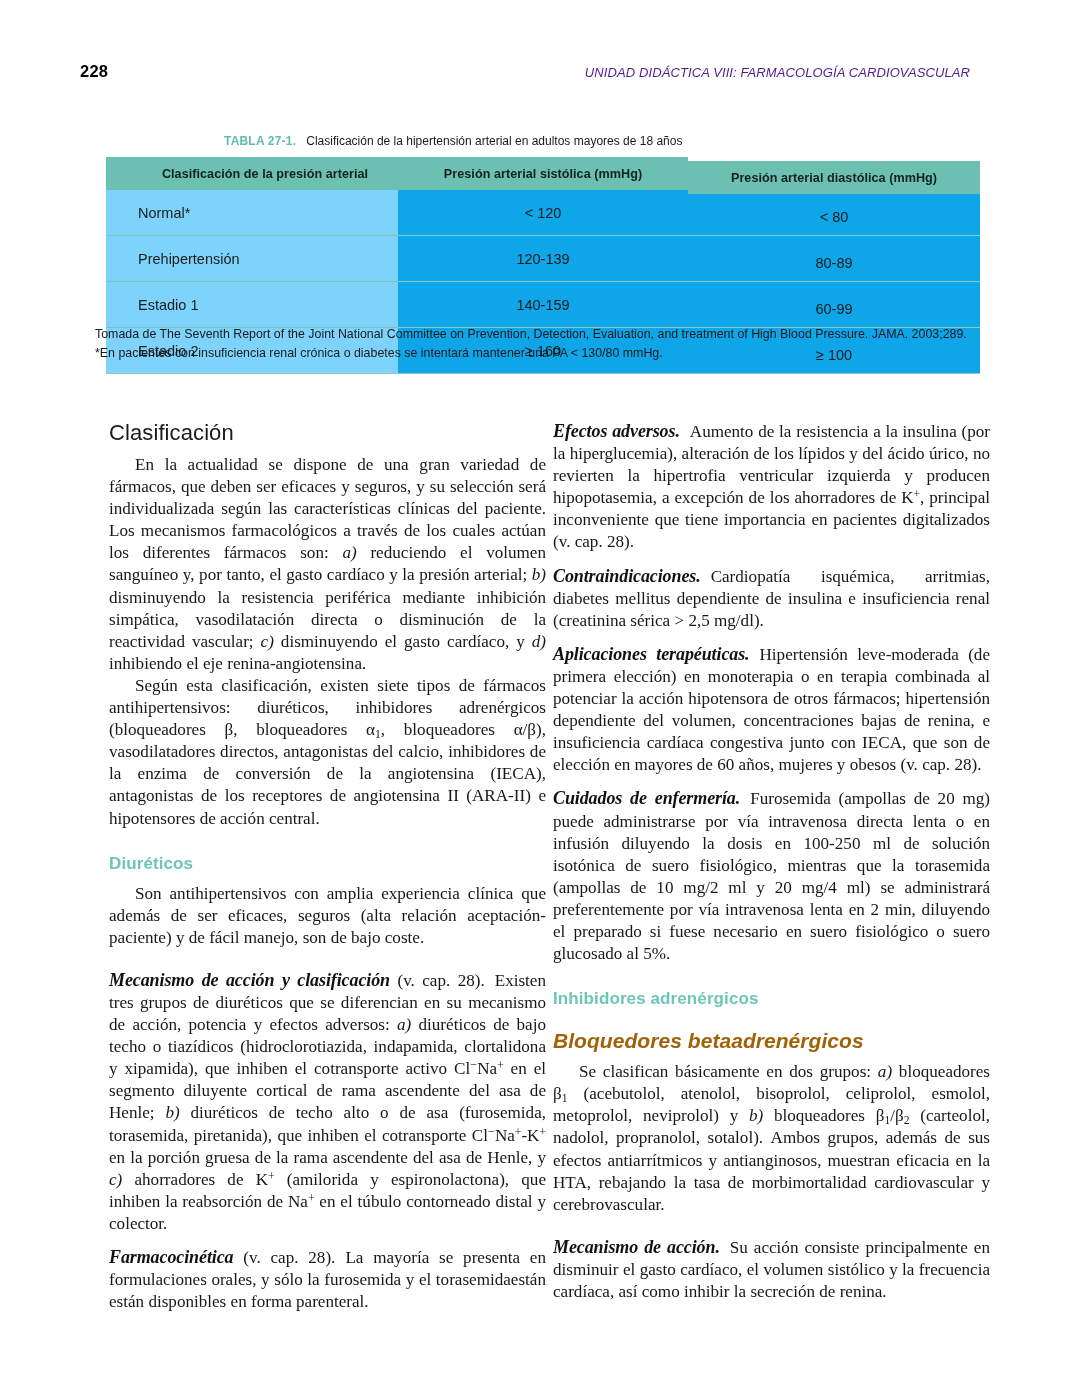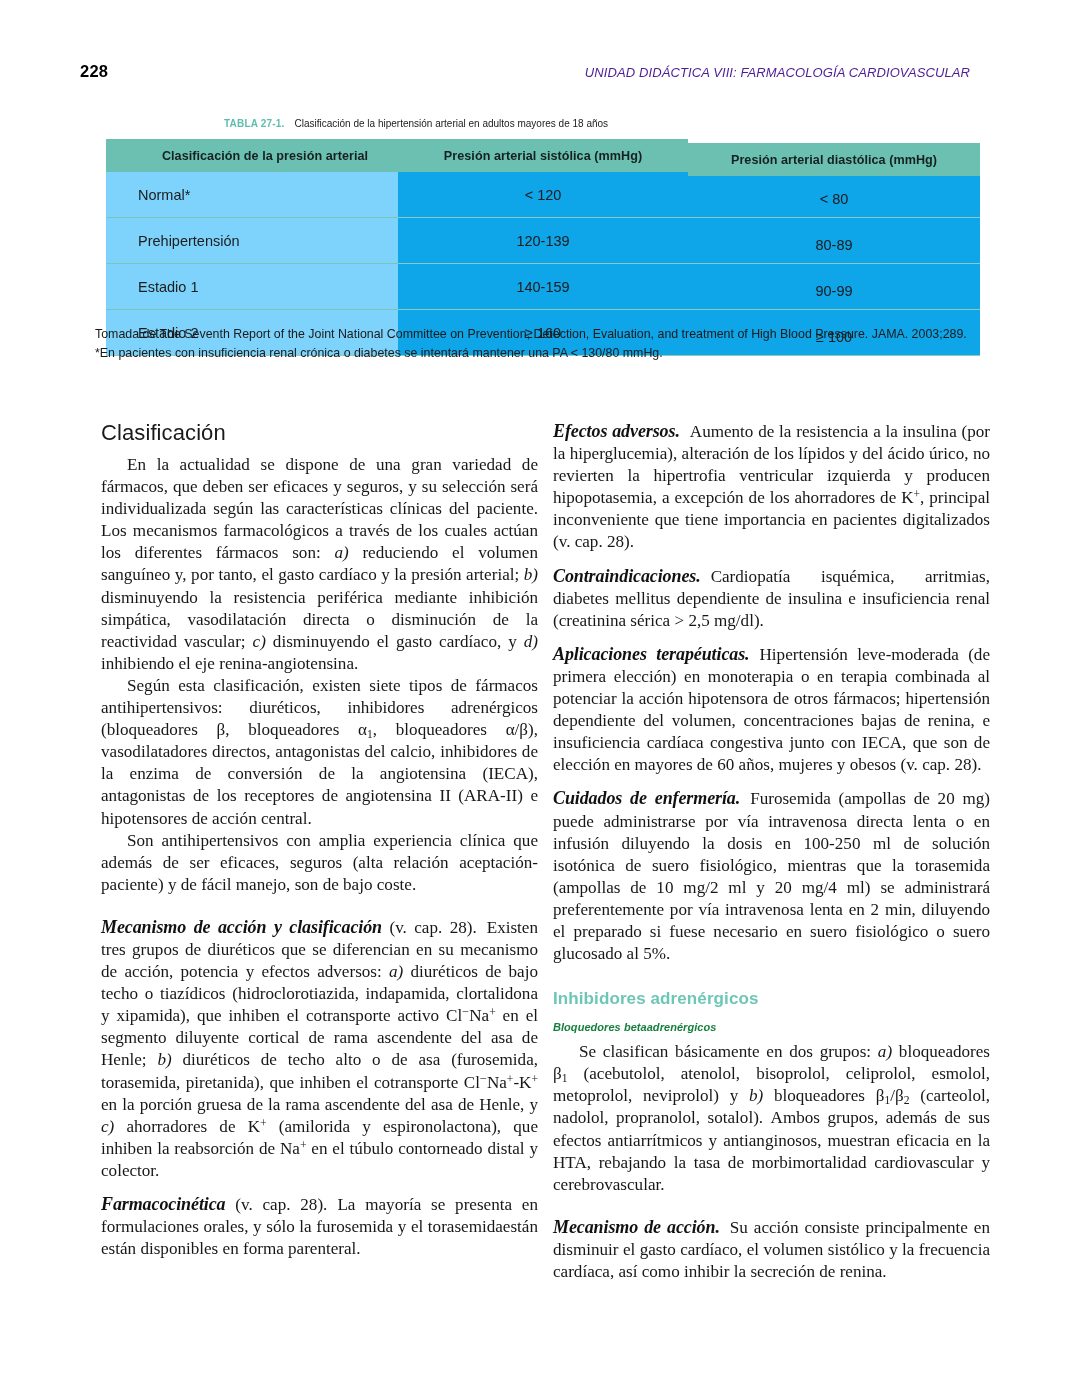--- a/index.html
+++ b/index.html
@@ -51,25 +51,26 @@
 
   
   .table-block {
     position: absolute;
     left: 106px;
     top: 118px;
     width: 874px;
   }
   .table-caption {
     font-family: "Liberation Sans", sans-serif;
-    font-size: 10px;
+    font-size: 12px;
     line-height: 1.2;
     margin-bottom: 9px;
     padding-left: 118px;
     white-space: nowrap;
+    margin-top: 16px;
   }
   .table-caption .tbl-label {
     font-weight: bold;
     color: #5fbcae;
     letter-spacing: 0.2px;
   }
   .table-caption .tbl-title {
     color: #1a1a1a;
     margin-left: 10px;
   }
@@ -149,21 +150,21 @@
     left: 97px;
     top: 420px;
     width: 890px;
     height: 920px;
   }
   .col {
     position: absolute;
     top: 0;
     width: 437px;
   }
-  .col-left  { left: 4px; }
+  .col-left  { left: 12px; }
   .col-right { left: 456px; }
 
   h2.sec-head {
     font-family: "Liberation Sans", sans-serif;
     font-weight: normal;
     font-size: 22px;
     color: #1a1a1a;
     margin: 0 0 8px 0;
     letter-spacing: 0.1px;
   }
@@ -172,23 +173,23 @@
     font-weight: bold;
     font-size: 17px;
     color: #6ec6b6;
     margin: 24px 0 9px 0;
     letter-spacing: 0.1px;
   }
   h4.sub-head-2 {
     font-family: "Liberation Sans", sans-serif;
     font-weight: bold;
     font-style: italic;
-    font-size: 11px;
-    color: #15803d;
-    margin: 12px 0 8px 0;
+    font-size: 21px;
+    color: #a16207;
+    margin: 20px 0 8px 0;
     letter-spacing: 0.05px;
   }
 
   p.body {
     margin: 0;
     font-family: "Liberation Serif", serif;
     font-size: 17.1px;
     line-height: 22.1px;
     text-align: justify;
     text-indent: 26px;
@@ -262,21 +263,21 @@
           <td class="val2">&lt; 80</td>
         </tr>
         <tr>
           <td class="cat">Prehipertensión</td>
           <td class="val">120-139</td>
           <td class="val2">80-89</td>
         </tr>
         <tr>
           <td class="cat">Estadio 1</td>
           <td class="val">140-159</td>
-          <td class="val2">90-99</td>
+          <td class="val2">60-99</td>
         </tr>
         <tr>
           <td class="cat">Estadio 2</td>
           <td class="val">≥ 160</td>
           <td class="val2">≥ 100</td>
         </tr>
       </tbody>
     </table>
   </div>
 
@@ -288,20 +289,21 @@
   <div class="columns">
 
     <div class="col col-left">
 
       <h2 class="sec-head">Clasificación</h2>
 
       <p class="body"><span>En la actualidad se dispone de una gran variedad de fármacos, que deben ser eficaces y seguros, y su selección será individualizada según las características clínicas del paciente. Los mecanismos farmacológicos a través de los cuales actúan los diferentes fármacos son: </span><i>a)</i><span> reduciendo el volumen sanguíneo y, por tanto, el gasto cardíaco y la presión arterial; </span><i>b)</i><span> disminuyendo la resistencia periférica mediante inhibición simpática, vasodilatación directa o disminución de la reactividad vascular; </span><i>c)</i><span> disminuyendo el gasto cardíaco, y </span><i>d)</i><span> inhibiendo el eje renina-angiotensina.</span></p>
 
       <p class="body"><span>Según esta clasificación, existen siete tipos de fármacos antihipertensivos: diuréticos, inhibidores adrenérgicos (bloqueadores β, bloqueadores α</span><sub class="idx">1</sub><span>, bloqueadores α/β), vasodilatadores directos, antagonistas del calcio, inhibidores de la enzima de conversión de la angiotensina (IECA), antagonistas de los receptores de angiotensina II (ARA-II) e hipotensores de acción central.</span></p>
 
+      <h3 class="sub-head">Diuréticos</h3>
 
       <p class="body">Son antihipertensivos con amplia experiencia clínica que además de ser eficaces, seguros (alta relación aceptación-paciente) y de fácil manejo, son de bajo coste.</p>
 
       <p class="body noindent gap-lg"><span class="runin">Mecanismo de acción y clasificación</span><span class="runin-tail"> </span><span class="runin-tail">(v. cap. 28).</span><span class="runin-gap"></span><span>Existen tres grupos de diuréticos que se diferencian en su mecanismo de acción, potencia y efectos adversos: </span><i>a)</i><span> diuréticos de bajo techo o tiazídicos (hidroclorotiazida, indapamida, clortalidona y xipamida), que inhiben el cotransporte activo Cl</span><sup class="minus">−</sup><span>Na</span><sup class="chg">+</sup><span> en el segmento diluyente cortical de rama ascendente del asa de Henle; </span><i>b)</i><span> diuréticos de techo alto o de asa (furosemida, torasemida, piretanida), que inhiben el cotransporte Cl</span><sup class="minus">−</sup><span>Na</span><sup class="chg">+</sup><span>-K</span><sup class="chg">+</sup><span> en la porción gruesa de la rama ascendente del asa de Henle, y </span><i>c)</i><span> ahorradores de K</span><sup class="chg">+</sup><span> (amilorida y espironolactona), que inhiben la reabsorción de Na</span><sup class="chg">+</sup><span> en el túbulo contorneado distal y colector.</span></p>
 
       <p class="body noindent gap"><span class="runin">Farmacocinética</span><span class="runin-tail"> </span><span class="runin-tail">(v. cap. 28).</span><span class="runin-gap"></span><span>La mayoría se presenta en formulaciones orales, y sólo la furosemida y el torasemidaestán están disponibles en forma parenteral.</span></p>
 
     </div>
 
     <div class="col col-right">

